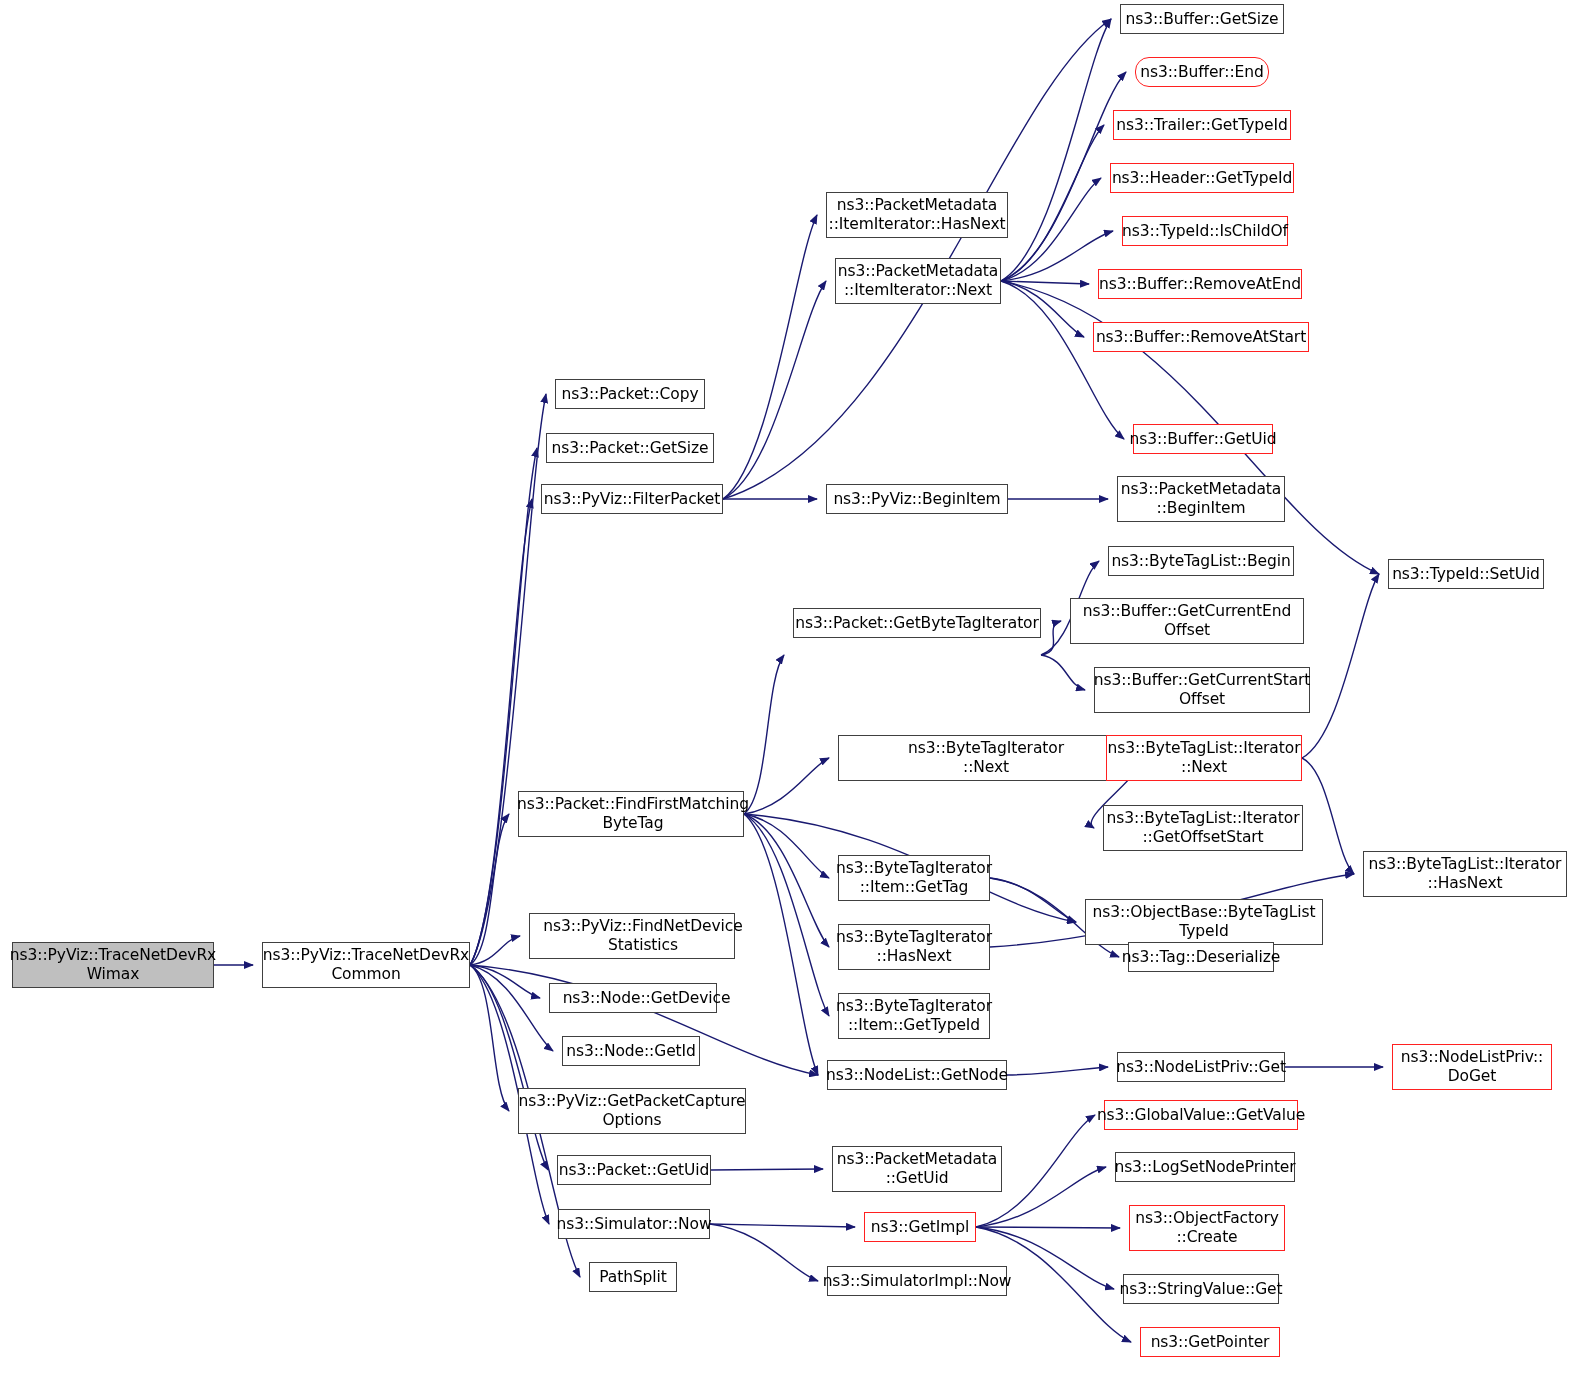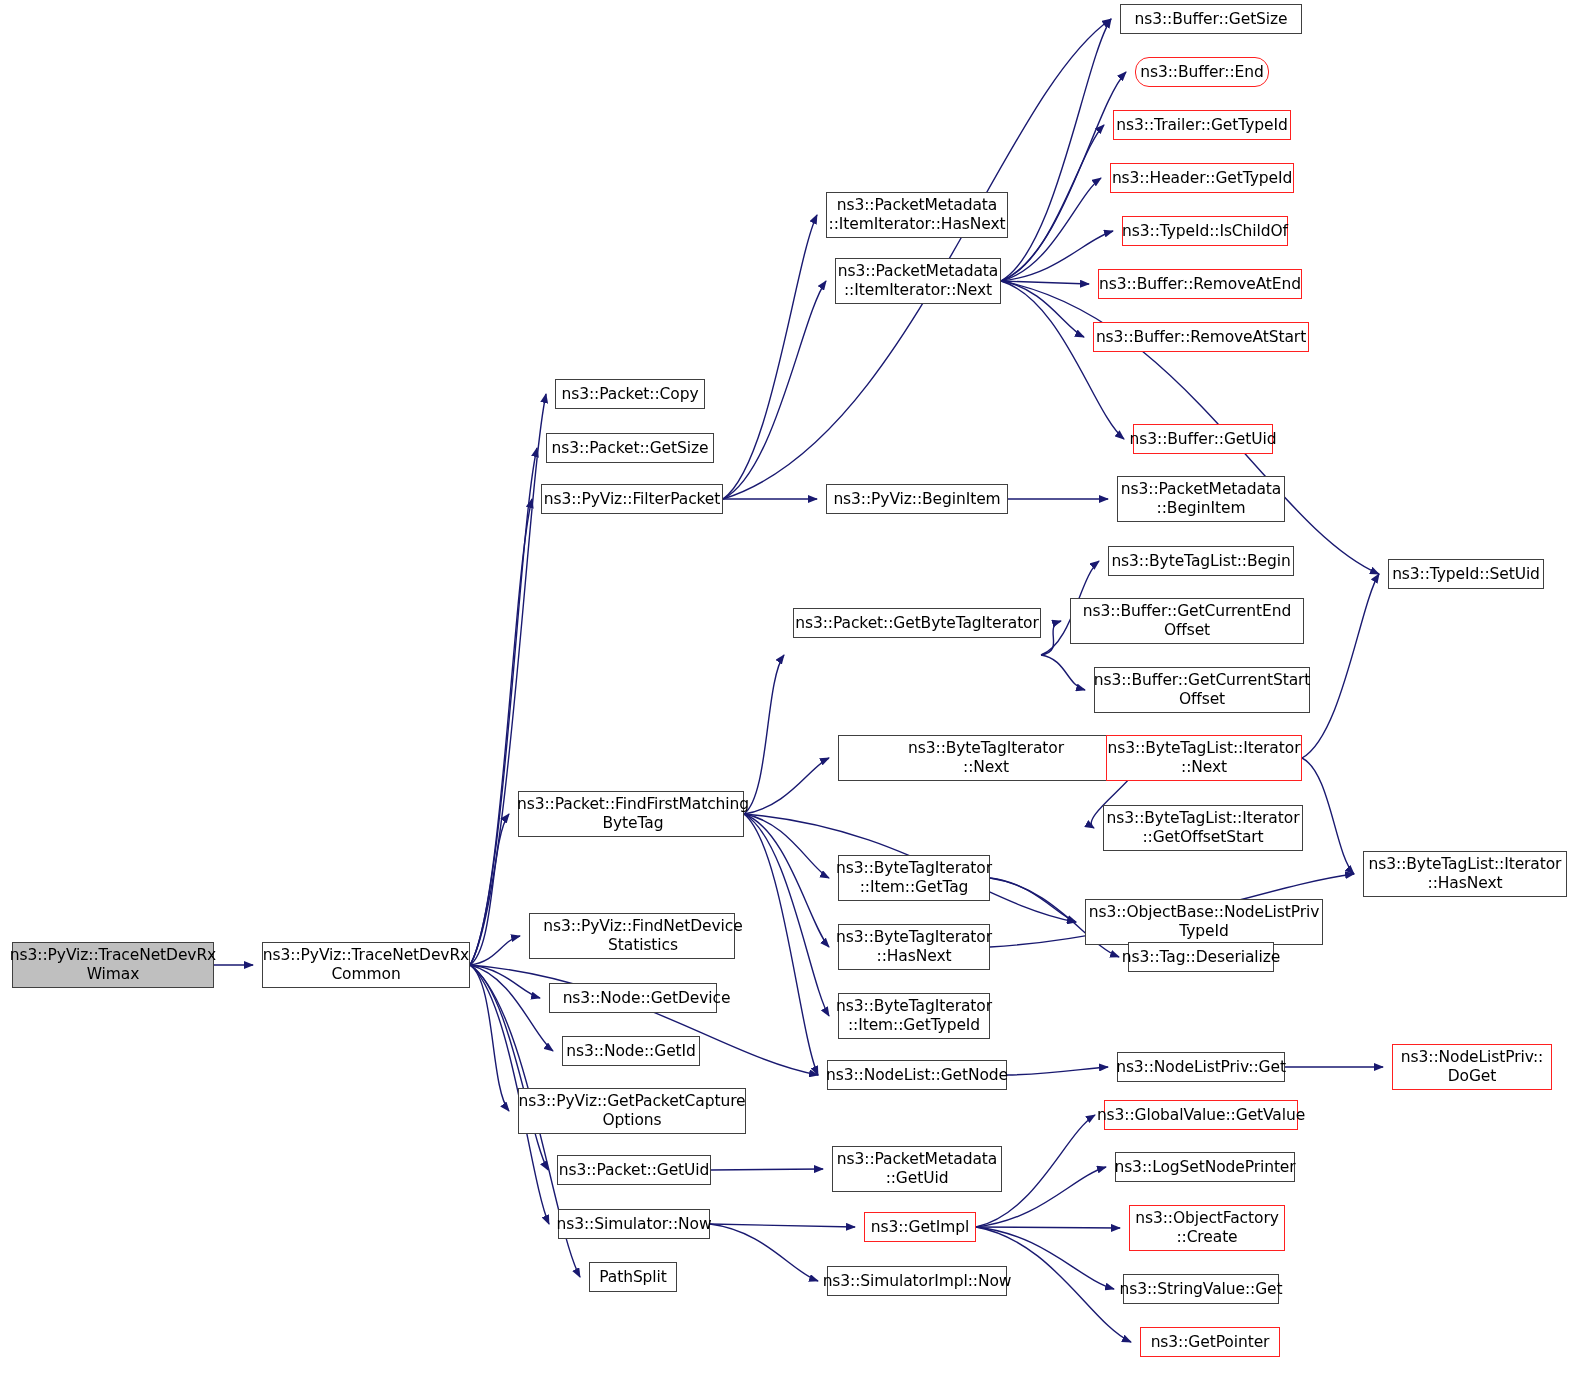--- a/index.html
+++ b/index.html
@@ -103,21 +103,21 @@
       <div class="node" style="left: 555px; top: 379px; width: 150px; height: 30px;">ns3::Packet::Copy</div>
       <div class="node" style="left: 546px; top: 433px; width: 168px; height: 30px;">ns3::Packet::GetSize</div>
       <div class="node" style="left: 541px; top: 484px; width: 182px; height: 30px;">ns3::PyViz::FilterPacket</div>
       <div class="node" style="left: 826px; top: 484px; width: 182px; height: 30px;">ns3::PyViz::BeginItem</div>
       <div class="node" style="left: 1117px; top: 476px; width: 168px; height: 46px;">ns3::PacketMetadata
 ::BeginItem</div>
       <div class="node" style="left: 826px; top: 192px; width: 182px; height: 46px;">ns3::PacketMetadata
 ::ItemIterator::HasNext</div>
       <div class="node" style="left: 835px; top: 258px; width: 166px; height: 46px;">ns3::PacketMetadata
 ::ItemIterator::Next</div>
-      <div class="node" style="left: 1120px; top: 4px; width: 182px; height: 30px;">ns3::Buffer::GetSize</div>
+      <div class="node" style="left: 1120px; top: 4px; width: 164px; height: 30px;">ns3::Buffer::GetSize</div>
       <div class="node red" style="left: 1135px; top: 57px; width: 134px; height: 30px; border-radius: 14px;">ns3::Buffer::End</div>
       <div class="node red" style="left: 1113px; top: 110px; width: 178px; height: 30px;">ns3::Trailer::GetTypeId</div>
       <div class="node red" style="left: 1110px; top: 163px; width: 184px; height: 30px;">ns3::Header::GetTypeId</div>
       <div class="node red" style="left: 1122px; top: 216px; width: 166px; height: 30px;">ns3::TypeId::IsChildOf</div>
       <div class="node red" style="left: 1098px; top: 269px; width: 204px; height: 30px;">ns3::Buffer::RemoveAtEnd</div>
       <div class="node red" style="left: 1093px; top: 322px; width: 216px; height: 30px;">ns3::Buffer::RemoveAtStart</div>
       <div class="node red" style="left: 1133px; top: 424px; width: 140px; height: 30px;">ns3::Buffer::GetUid</div>
       <div class="node" style="left: 1388px; top: 559px; width: 156px; height: 30px;">ns3::TypeId::SetUid</div>
       <div class="node" style="left: 1108px; top: 546px; width: 186px; height: 30px;">ns3::ByteTagList::Begin</div>
       <div class="node" style="left: 1070px; top: 598px; width: 234px; height: 46px;">ns3::Buffer::GetCurrentEnd
@@ -128,21 +128,21 @@
       <div class="node" style="left: 838px; top: 735px; width: 296px; height: 46px;">ns3::ByteTagIterator
 ::Next</div>
       <div class="node red" style="left: 1106px; top: 735px; width: 196px; height: 46px;">ns3::ByteTagList::Iterator
 ::Next</div>
       <div class="node" style="left: 1103px; top: 805px; width: 200px; height: 46px;">ns3::ByteTagList::Iterator
 ::GetOffsetStart</div>
       <div class="node" style="left: 518px; top: 791px; width: 226px; height: 46px; padding-left: 8px;">ns3::Packet::FindFirstMatching
 ByteTag</div>
       <div class="node" style="left: 838px; top: 855px; width: 152px; height: 46px;">ns3::ByteTagIterator
 ::Item::GetTag</div>
-      <div class="node" style="left: 1085px; top: 899px; width: 238px; height: 46px;">ns3::ObjectBase::NodeListPriv
+      <div class="node" style="left: 1085px; top: 899px; width: 238px; height: 46px;">ns3::ObjectBase::ByteTagList
 TypeId</div>
       <div class="node" style="left: 1363px; top: 851px; width: 204px; height: 46px;">ns3::ByteTagList::Iterator
 ::HasNext</div>
       <div class="node" style="left: 838px; top: 924px; width: 152px; height: 46px;">ns3::ByteTagIterator
 ::HasNext</div>
       <div class="node" style="left: 1128px; top: 942px; width: 146px; height: 30px;">ns3::Tag::Deserialize</div>
       <div class="node" style="left: 838px; top: 993px; width: 152px; height: 46px;">ns3::ByteTagIterator
 ::Item::GetTypeId</div>
       <div class="node" style="left: 827px; top: 1060px; width: 180px; height: 30px;">ns3::NodeList::GetNode</div>
       <div class="node" style="left: 1117px; top: 1052px; width: 168px; height: 30px;">ns3::NodeListPriv::Get</div>

